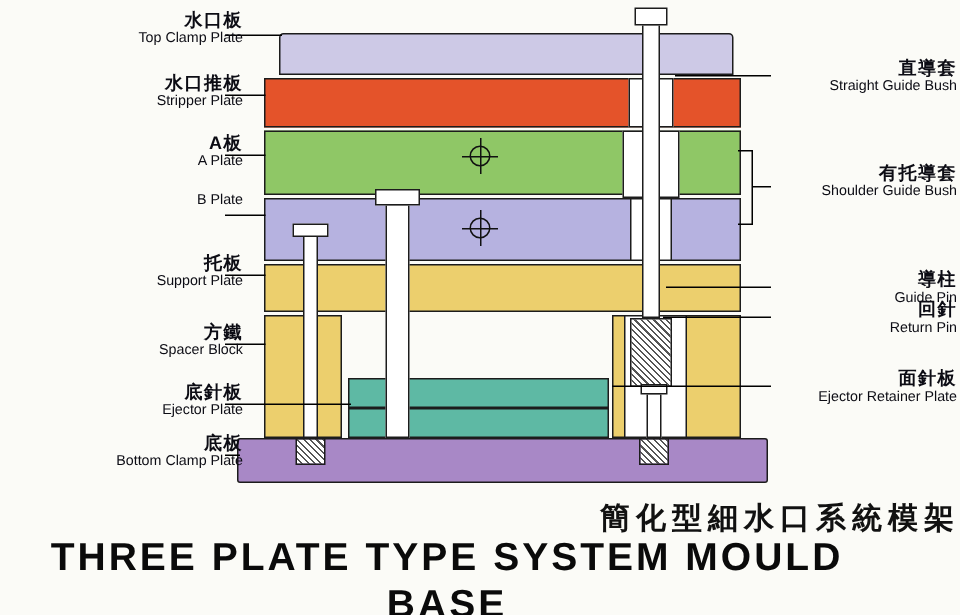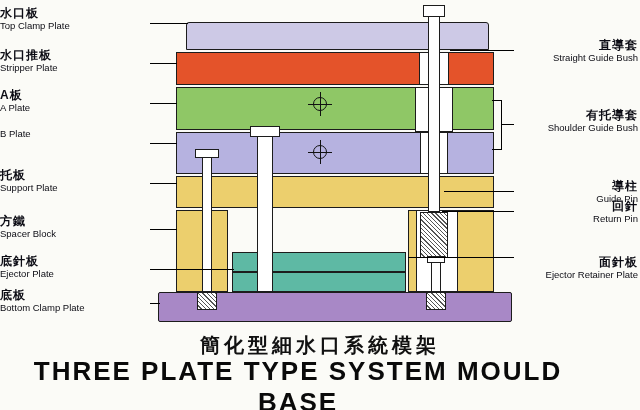--- a/index.html
+++ b/index.html
@@ -13,23 +13,23 @@
   .hatch{
     position:absolute; box-sizing:border-box; border:1px solid #1c1c1c;
     background:repeating-linear-gradient(45deg,#ffffff 0 2px,#555 2px 3px);
   }
   .lline{position:absolute; height:1px; background:#000;}
   .bracket{position:absolute; box-sizing:border-box;
     border-top:1px solid #000; border-bottom:1px solid #000; border-right:1px solid #000;}
   .lbl{position:absolute; color:#0c0c14;}
   .lbl .zh{font-size:12px; font-weight:700; line-height:14px; letter-spacing:1px;}
   .lbl .en{font-size:9.5px; font-weight:400; line-height:11px;}
-  .lbl.left{left:0; width:148px; padding-right:2px; box-sizing:border-box;}
+  .lbl.left{left:16px; width:148px; text-align:right; padding-right:2px; box-sizing:border-box;}
   .lbl.right{left:516px; width:122px; text-align:right;}
-  .title-zh{position:absolute; left:0; top:332px; width:640px; text-align:center;
+  .title-zh{position:absolute; left:0; top:332px; width:640px; text-align:right;
     font-size:20px; font-weight:700; letter-spacing:4px; color:#111;}
   .title-en{position:absolute; left:0; top:356px; width:596px; text-align:center;
     font-size:26px; font-weight:700; letter-spacing:2px; color:#0a0a0a;}
   .cross{position:absolute; width:24px; height:24px;}
   .cross .c{position:absolute; left:5px; top:5px; width:14px; height:14px;
     border:1.5px solid #111; border-radius:50%; box-sizing:border-box;}
   .cross .h{position:absolute; left:0; top:11.5px; width:24px; height:1px; background:#111;}
   .cross .v{position:absolute; left:11.5px; top:0; width:1px; height:24px; background:#111;}
 </style>
 </head>
@@ -137,21 +137,21 @@
     <div class="en">Shoulder Guide Bush</div>
   </div>
   <div class="lbl right" style="top:179px">
     <div class="zh">導柱</div>
     <div class="en">Guide Pin</div>
   </div>
   <div class="lbl right" style="top:199px">
     <div class="zh">回針</div>
     <div class="en">Return Pin</div>
   </div>
-  <div class="lbl right" style="top:255px">
+  <div class="lbl right" style="top:245px">
     <div class="zh">面針板</div>
     <div class="en">Ejector Retainer Plate</div>
   </div>
 
   <div class="title-zh">簡化型細水口系統模架</div>
   <div class="title-en">THREE PLATE TYPE SYSTEM MOULD BASE</div>
 
 </div>
 
 </body></html>

